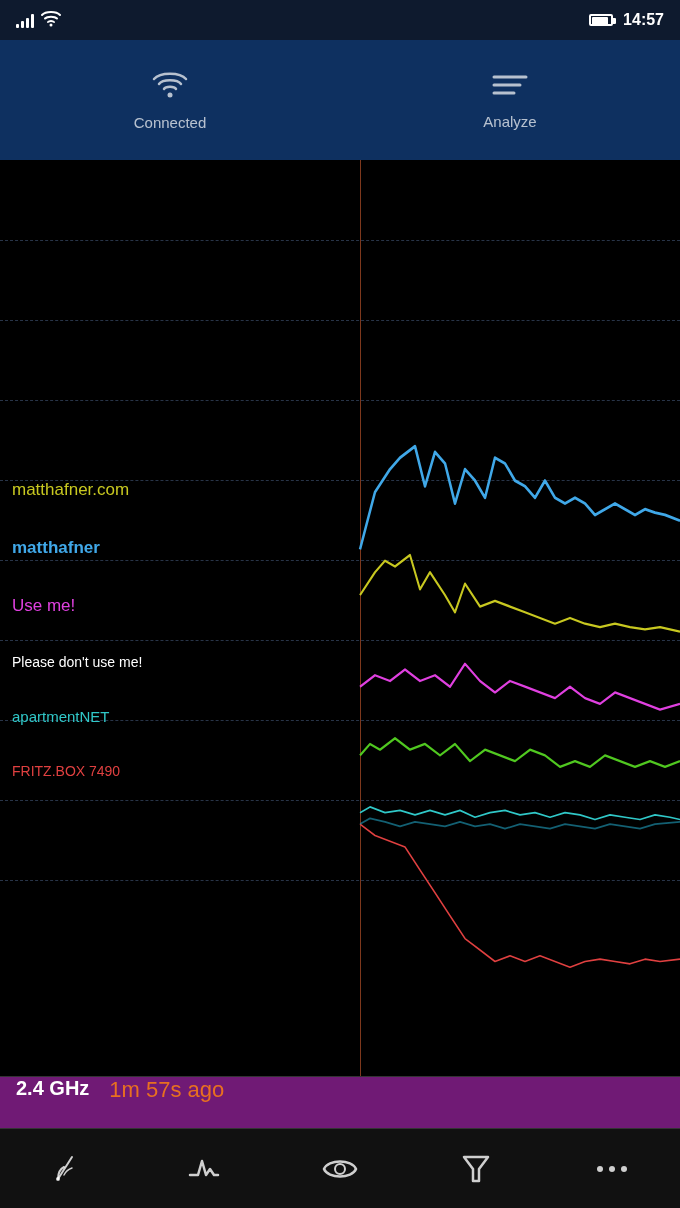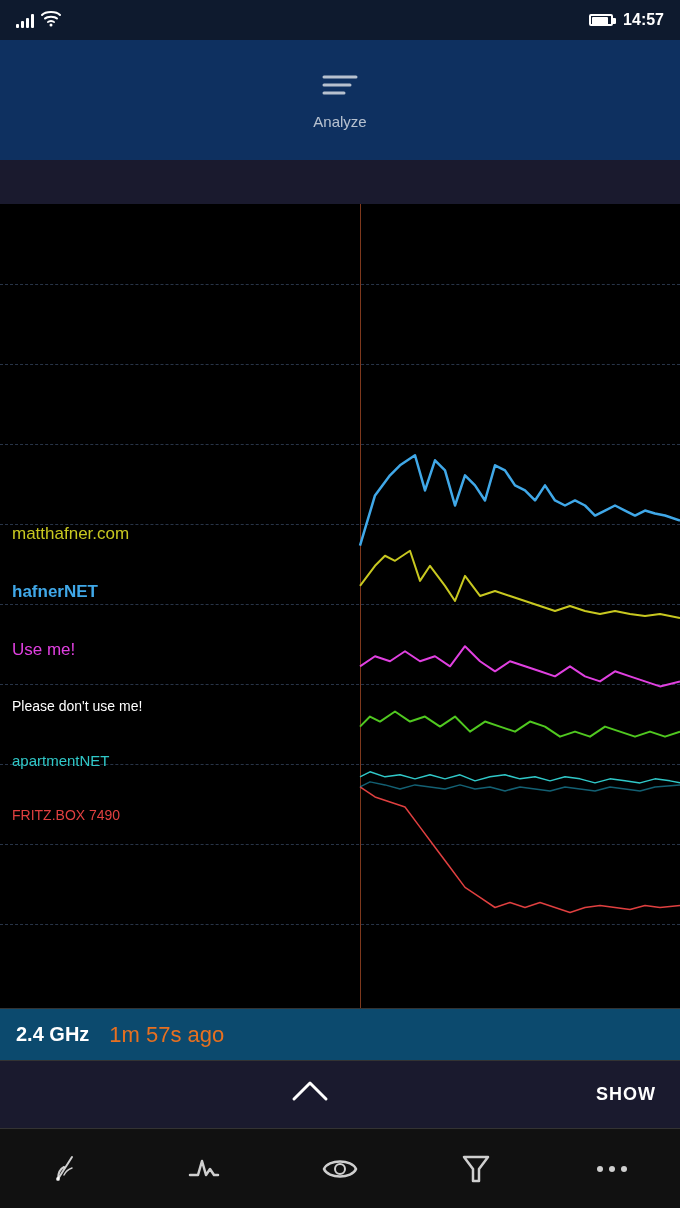--- a/index.html
+++ b/index.html
@@ -154,24 +154,24 @@
     
     .chart-svg {
       position: absolute;
       top: 0; left: 0;
       width: 100%;
       height: 100%;
     }
 
     
     .info-bar {
-      background: #0c4a6e;
+      background: #701a75;
       height: 52px;
       display: flex;
-      align-items: center;
+      align-items: flex-start;
       padding: 0 16px;
       border-top: 1px solid #333;
     }
     .info-freq {
       color: white;
       font-size: 20px;
       font-weight: 700;
     }
     .info-time {
       color: #e87020;
@@ -253,52 +253,63 @@
         <div class="battery-body">
             <div class="battery-fill"></div>
           </div>
       </div>
       <span style="font-weight:600;font-size:16px;">14:57</span>
     </div>
   </div>
 
   <div class="tab-bar">
 
+    <div class="tab-item">
+      <div class="tab-icon">
+        <svg width="36" height="32" viewBox="0 0 36 32" fill="none">
+          <path d="M2 10 C8 3 28 3 34 10" stroke="rgba(255,255,255,0.7)" stroke-width="2.5" fill="none" stroke-linecap="round"></path>
+          <path d="M7 15 C10.5 10 25.5 10 29 15" stroke="rgba(255,255,255,0.7)" stroke-width="2.5" fill="none" stroke-linecap="round"></path>
+          <path d="M12 20 C13.8 17 22.2 17 24 20" stroke="rgba(255,255,255,0.7)" stroke-width="2.5" fill="none" stroke-linecap="round"></path>
+          <circle cx="18" cy="26" r="2.5" fill="rgba(255,255,255,0.7)"></circle>
+        </svg>
+      </div>
+      <span class="tab-label">Connected</span>
+    </div>
 
 
     <div class="tab-item">
       <div class="tab-icon">
         <svg width="36" height="30" viewBox="0 0 36 30" fill="none">
           <line x1="2" y1="7" x2="34" y2="7" stroke="rgba(255,255,255,0.7)" stroke-width="3" stroke-linecap="round"></line>
           <line x1="2" y1="15" x2="28" y2="15" stroke="rgba(255,255,255,0.7)" stroke-width="3" stroke-linecap="round"></line>
           <line x1="2" y1="23" x2="22" y2="23" stroke="rgba(255,255,255,0.7)" stroke-width="3" stroke-linecap="round"></line>
         </svg>
       </div>
       <span class="tab-label">Analyze</span>
     </div>
   </div>
 
-  <div class="chart-area" style="position:relative; height:800px; flex:1;margin-top:44px;">
+  <div class="chart-area" style="position:relative; height:800px; flex:1;">
 
     <div class="grid-lines">
       <div class="grid-line-h" style="top:80px;"></div>
       <div class="grid-line-h" style="top:160px;"></div>
       <div class="grid-line-h" style="top:240px;"></div>
       <div class="grid-line-h" style="top:320px;"></div>
       <div class="grid-line-h" style="top:400px;"></div>
       <div class="grid-line-h" style="top:480px;"></div>
       <div class="grid-line-h" style="top:560px;"></div>
       <div class="grid-line-h" style="top:640px;"></div>
       <div class="grid-line-h" style="top:720px;"></div>
       <div class="grid-line-v" style="left:360px;"></div>
     </div>
 
     <div style="position:absolute; left:12px; top:320px; display:flex; flex-direction:column; gap:38px;">
       <span style="font-size:17px; color:#c8c820; font-weight:500;">matthafner.com</span>
-      <span style="font-size:17px; color:#40a8e8; font-weight:700;">hafnerNET</span>
+      <span style="font-size:17px; color:#40a8e8; font-weight:700;">matthafner</span>
       <span style="font-size:17px; color:#e040e0; font-weight:500;">Use me!</span>
       <span style="font-size:14px; color:#ffffff; font-weight:400;">Please don't use me!</span>
       <span style="font-size:15px; color:#30c8c8; font-weight:400;">apartmentNET</span>
       <span style="font-size:14px; color:#e04040; font-weight:400;">FRITZ.BOX 7490</span>
     </div>
 
     <svg class="chart-svg" viewBox="0 0 680 800" preserveAspectRatio="none">
 
       <polyline points="360,340 375,290 390,270 400,260 415,250 425,285 435,255 445,265 455,300 465,270 475,280 485,295 495,260 505,265 515,280 525,285 535,295 545,280 555,295 565,300 575,295 585,300 595,310 605,305 615,300 625,305 635,310 645,305 655,308 665,310 680,315" fill="none" stroke="#40a8e8" stroke-width="2.5" stroke-linejoin="round"></polyline>
 
@@ -314,30 +325,20 @@
 
       <polyline points="360,580 370,575 385,578 400,582 415,578 430,580 445,582 460,578 475,582 490,580 505,584 520,580 535,582 550,584 565,580 580,582 595,584 610,580 625,582 640,584 655,580 680,578" fill="none" stroke="#20a0c0" stroke-width="1.5" stroke-linejoin="round" opacity="0.6"></polyline>
     </svg>
   </div>
 
   <div class="info-bar">
     <span class="info-freq">2.4 GHz</span>
     <span class="info-time">1m 57s ago</span>
   </div>
 
-  <div class="show-bar">
-    <div style="flex:1; display:flex; justify-content:center;">
-      <span class="chevron-up">
-        <svg width="40" height="28" viewBox="0 0 40 28" fill="none">
-          <polyline points="4,22 20,6 36,22" stroke="white" stroke-width="3" fill="none" stroke-linecap="round" stroke-linejoin="round"></polyline>
-        </svg>
-      </span>
-    </div>
-    <span class="show-btn">SHOW</span>
-  </div>
 
   <div class="bottom-nav">
     <div class="nav-icon">
 
       <svg width="32" height="32" viewBox="0 0 32 32" fill="none">
         <path d="M6,26 C6,20 8,16 12,14" stroke="rgba(255,255,255,0.8)" stroke-width="2" fill="none" stroke-linecap="round"></path>
         <path d="M6,26 L20,4" stroke="rgba(255,255,255,0.8)" stroke-width="2" stroke-linecap="round"></path>
         <path d="M12,22 C14,18 17,16 20,15" stroke="rgba(255,255,255,0.8)" stroke-width="1.5" fill="none" stroke-linecap="round"></path>
         <circle cx="6" cy="26" r="2" fill="rgba(255,255,255,0.8)"></circle>
       </svg>

